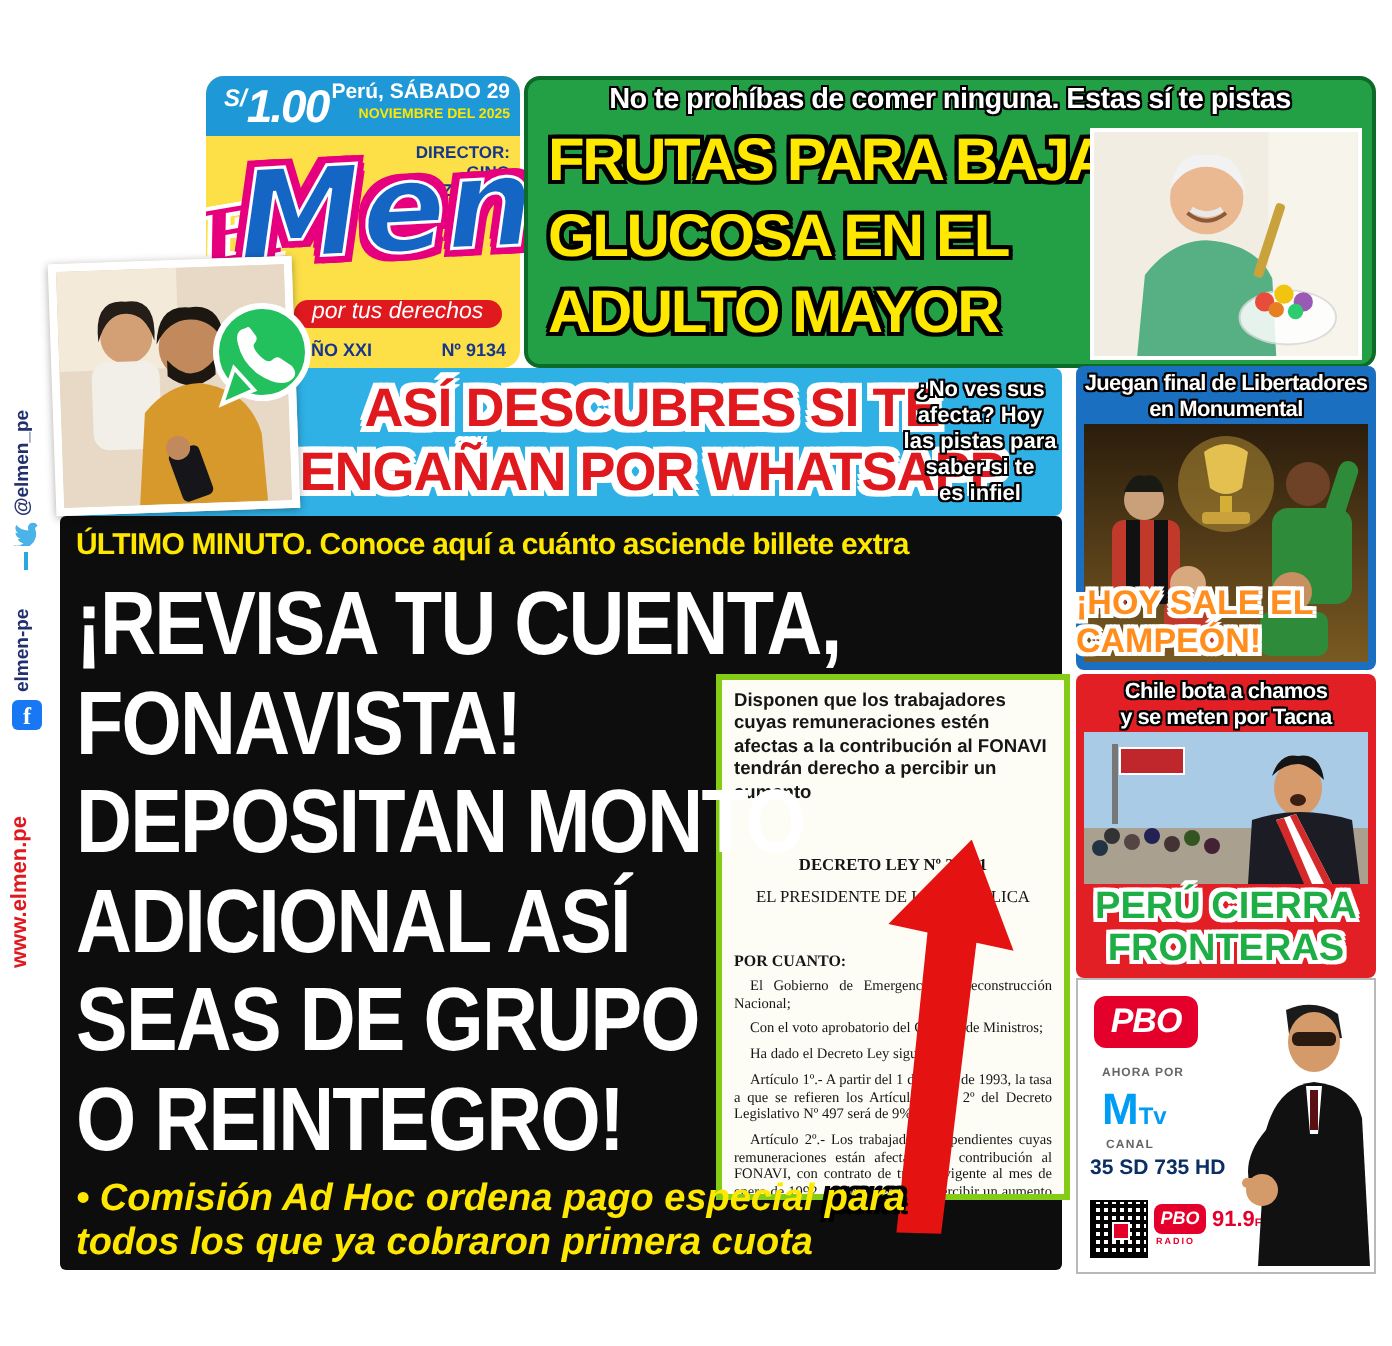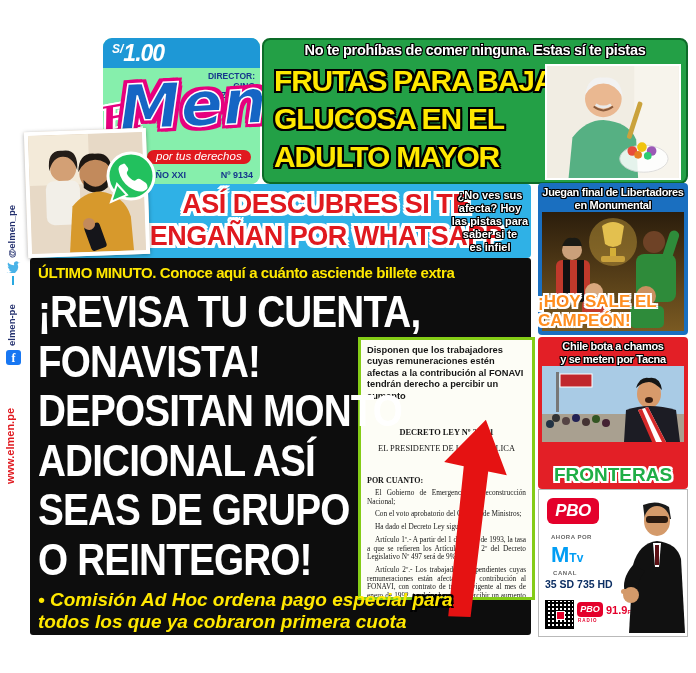--- a/index.html
+++ b/index.html
@@ -9,21 +9,21 @@
   
   .out-b1{text-shadow:-1px -1px 0 #000,1px -1px 0 #000,-1px 1px 0 #000,1px 1px 0 #000,0 -1px 0 #000,0 1px 0 #000,-1px 0 0 #000,1px 0 0 #000;}
   .out-b2{text-shadow:-2px -2px 0 #000,2px -2px 0 #000,-2px 2px 0 #000,2px 2px 0 #000,0 -2px 0 #000,0 2px 0 #000,-2px 0 0 #000,2px 0 0 #000;}
   .out-w2{text-shadow:-2px -2px 0 #fff,2px -2px 0 #fff,-2px 2px 0 #fff,2px 2px 0 #fff,0 -2px 0 #fff,0 2px 0 #fff,-2px 0 0 #fff,2px 0 0 #fff;}
   .out-w3{text-shadow:-3px -3px 0 #fff,3px -3px 0 #fff,-3px 3px 0 #fff,3px 3px 0 #fff,0 -3px 0 #fff,0 3px 0 #fff,-3px 0 0 #fff,3px 0 0 #fff;}
 
   
   .vtext{position:absolute;writing-mode:vertical-rl;transform:rotate(180deg);font-weight:bold;white-space:nowrap;}
 
   
-  .masthead{left:103px;top:38px;width:157px;height:146px;background:#86efac;border-radius:9px;z-index:2;}
+  .masthead{left:103px;top:38px;width:157px;height:146px;background:#fde047;border-radius:9px;z-index:2;}
   .masthead-top{position:absolute;left:0;top:0;width:157px;height:30px;background:#1e98d6;border-radius:9px 9px 0 0;}
   .price{position:absolute;left:9px;top:2px;color:#fff;font-style:italic;font-weight:bold;}
   .price .cur{font-size:12px;vertical-align:8px;}
   .price .val{font-size:23px;letter-spacing:-1px;}
   .dates{position:absolute;right:5px;top:3px;text-align:right;line-height:11px;}
   .date1{color:#fff;font-weight:bold;font-size:10.5px;}
   .date2{color:#ffe600;font-weight:bold;font-size:7px;}
   .director{position:absolute;right:5px;top:34px;text-align:right;color:#16368c;font-weight:bold;font-size:8.5px;line-height:9.5px;}
   .logo-men{position:absolute;left:16px;top:30px;font-family:"DejaVu Sans",sans-serif;font-weight:bold;font-style:italic;
     font-size:62px;color:#1565c4;-webkit-text-stroke:1.5px #fff;transform:rotate(-3deg);
@@ -115,20 +115,24 @@
   <div class="sep" style="left:12px;top:276px;width:2px;height:9px;"></div>
   <div class="vtext" style="left:6px;top:290px;height:56px;font-size:9.5px;color:#23306e;">elmen-pe</div>
   <div class="fb-icon" style="left:6px;top:350px;"></div>
   <div class="vtext" style="left:4px;top:392px;height:92px;font-size:11px;color:#e0191f;">www.elmen.pe</div>
 
   <div class="abs masthead">
     <div class="masthead-top">
       <div class="price">
         <span class="cur">S/</span><span class="val">1.00</span>
       </div>
+      <div class="dates">
+        <div class="date1">Perú, SÁBADO 29</div>
+        <div class="date2">NOVIEMBRE DEL 2025</div>
+      </div>
     </div>
     <div class="director">
       <div>DIRECTOR:</div>
       <div>GINO</div>
       <div>ZÁRATE</div>
     </div>
     <div class="logo-el">El</div>
     <div class="logo-men">Men</div>
     <div class="tagline">por tus derechos</div>
     <div class="edition">
@@ -292,20 +296,21 @@
       <circle cx="8" cy="58" r="4" fill="#234"></circle>
       <ellipse cx="107" cy="28" rx="12" ry="14" fill="#d79a6b"></ellipse>
       <path d="M94 22 Q98 10 107 12 Q118 10 120 24 Q112 16 107 16 Q100 16 94 22 Z" fill="#151515"></path>
       <ellipse cx="107" cy="34" rx="4" ry="3" fill="#3a1f12"></ellipse>
       <path d="M84 44 Q107 36 134 44 L138 76 L82 76 Z" fill="#1c1c24"></path>
       <polygon points="96,44 106,41 124,76 112,76" fill="#fff"></polygon>
       <polygon points="96,44 100,43 114,76 110,76" fill="#d42a2a"></polygon>
       <polygon points="103,42 106,41 124,76 120,76" fill="#d42a2a"></polygon>
     </svg>
     <div class="border-headline out-w2">
+      <div>PERÚ CIERRA</div>
       <div>FRONTERAS</div>
     </div>
   </div>
 
   <div class="abs box-pbo">
     <div class="pbo-logo">PBO</div>
     <div class="pbo-nowon">AHORA POR</div>
     <div class="pbo-mtv">
       <span class="m">M</span><span class="tv">Tv</span>
     </div>

